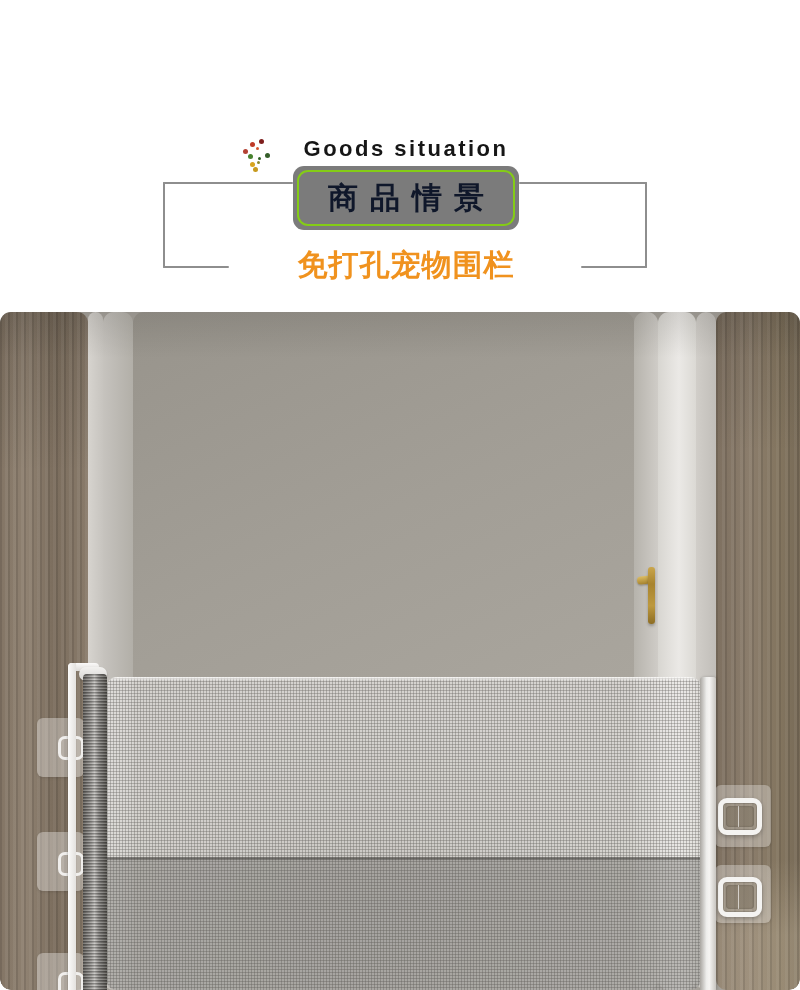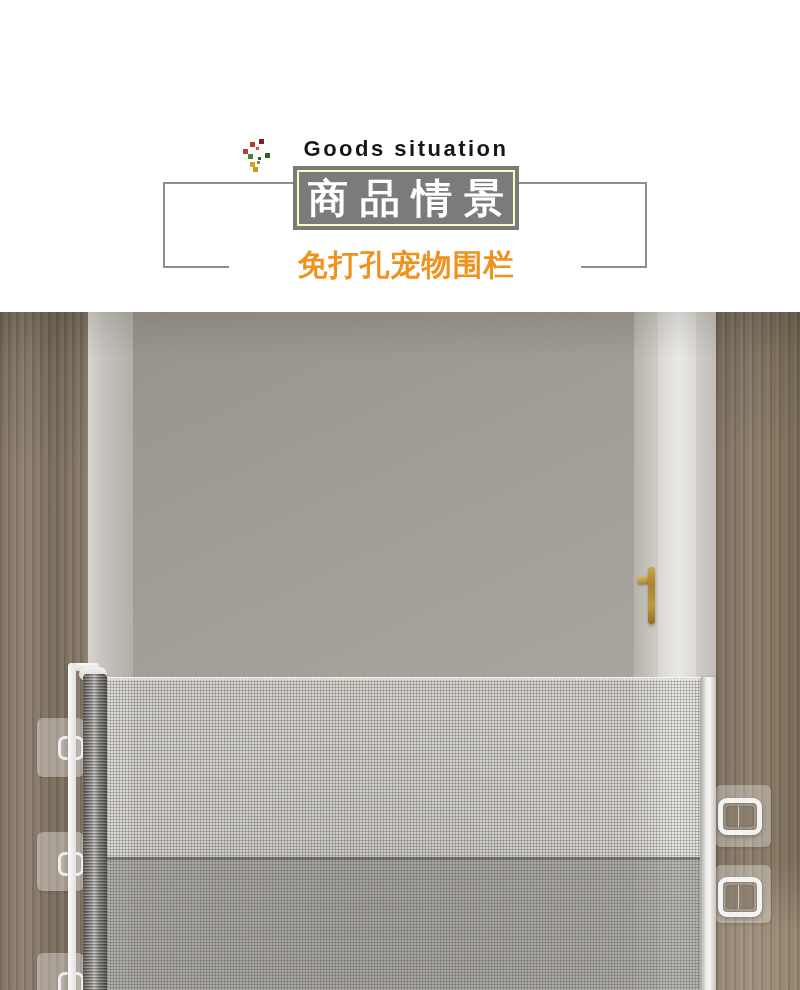--- a/index.html
+++ b/index.html
@@ -1,15 +1,15 @@
 <!DOCTYPE html>
 <html><head>
 <meta charset="utf-8">
 <style>
-  * { margin:0; padding:0; box-sizing:border-box; }
+  * { margin:0; padding:0; box-sizing:border-box;border-radius:11px; }
   html,body { background:#fff; }
   body { font-family:"Liberation Sans", sans-serif; }
   .page { position:relative; width:800px; height:990px; margin:0 auto; background:#ffffff; overflow:hidden; }
 
   
   .header { position:absolute; left:0; top:0; width:800px; height:312px; background:#ffffff; }
 
   .decor { position:absolute; left:241px; top:142px; width:3px; height:3px; background:transparent;
     box-shadow:
       10px 1px 0 1px #bf3a28,
@@ -29,23 +29,23 @@
 
   .frame-line { position:absolute; background:#8e8e8e; }
   .ln-top-left  { left:163px; top:182px; width:130px; height:2px; }
   .ln-top-right { left:519px; top:182px; width:128px; height:2px; }
   .ln-vert-left  { left:163px; top:182px; width:2px; height:86px; }
   .ln-vert-right { left:645px; top:182px; width:2px; height:86px; }
   .ln-bot-left  { left:163px; top:266px; width:66px; height:2px; }
   .ln-bot-right { left:581px; top:266px; width:66px; height:2px; }
 
   .title-box { position:absolute; left:293px; top:166px; width:226px; height:64px; background:#7b7b7b; }
-  .title-box-inner { position:absolute; left:4px; top:4px; right:4px; bottom:4px; border:2px solid #fef9c3;
+  .title-box-inner { position:absolute; left:4px; top:4px; right:4px; bottom:4px; border:2px solid #84cc16;
     display:flex; align-items:center; justify-content:center;
-    color:#ffffff; font-size:40px; font-weight:600; letter-spacing:12px; padding-left:12px; white-space:nowrap; }
+    color:#0f172a; font-size:30px; font-weight:600; letter-spacing:12px; padding-left:12px; white-space:nowrap; }
 
   .tagline { position:absolute; left:6px; top:245px; width:800px; text-align:center;
     font-size:30px; font-weight:700; letter-spacing:1px; color:#f0921e; white-space:nowrap; }
 
   
   .photo { position:absolute; left:0; top:312px; width:800px; height:678px; background:#a6a29b; overflow:hidden; }
   .photo::before { content:""; position:absolute; left:0; top:0; right:0; height:46px; z-index:6; pointer-events:none;
     background:linear-gradient(to bottom, rgba(40,38,34,0.12), rgba(40,38,34,0)); }
 
   .band { position:absolute; top:0; height:678px; }

